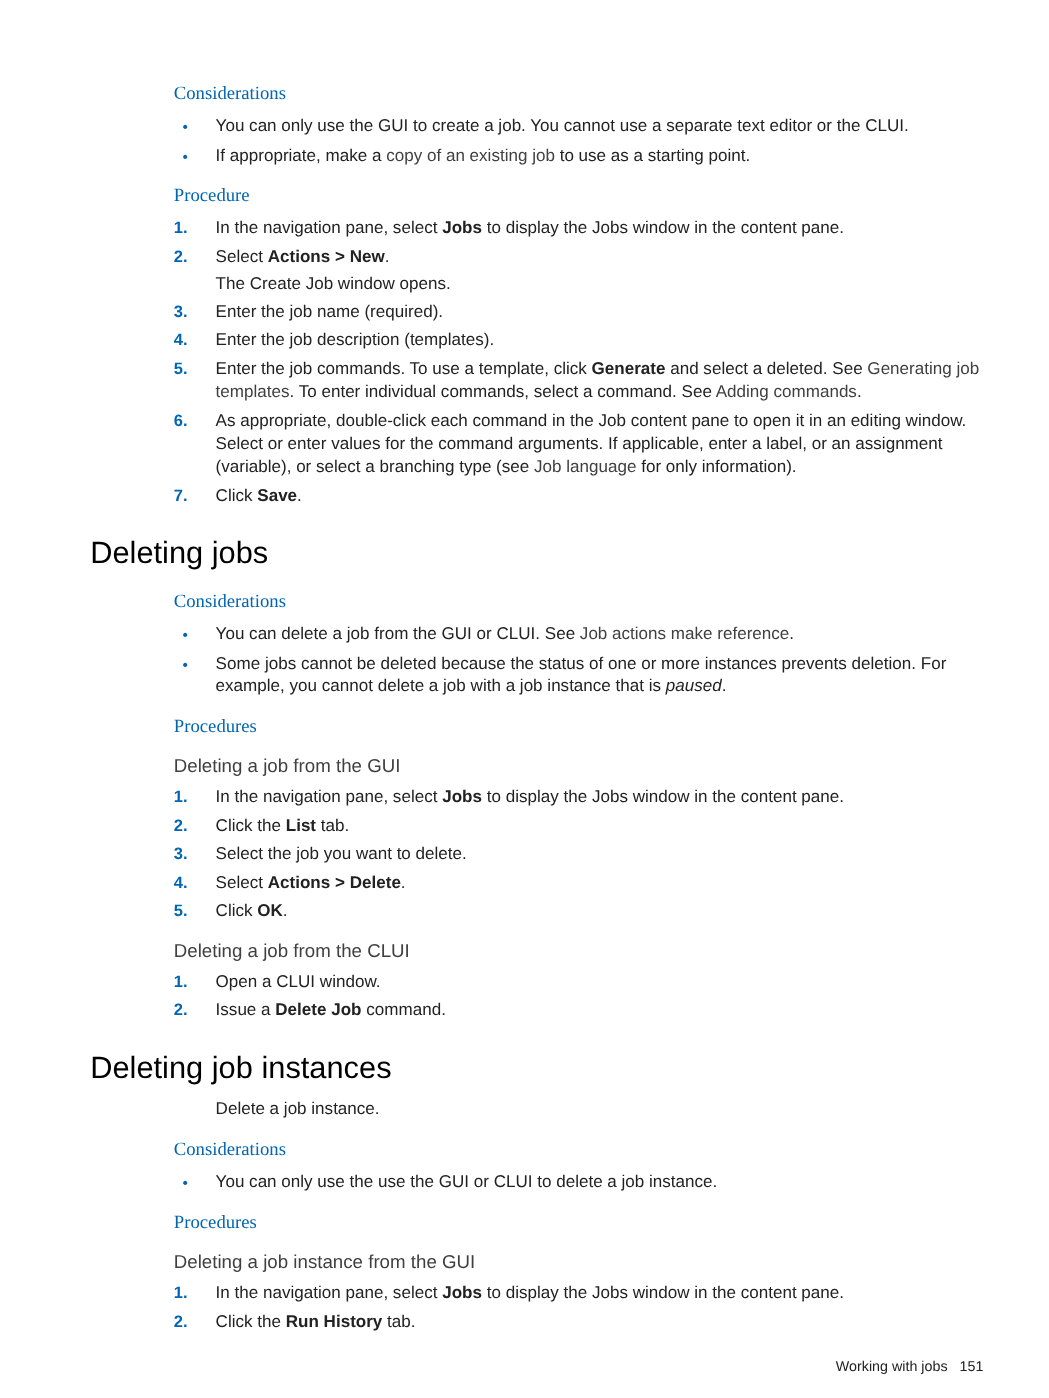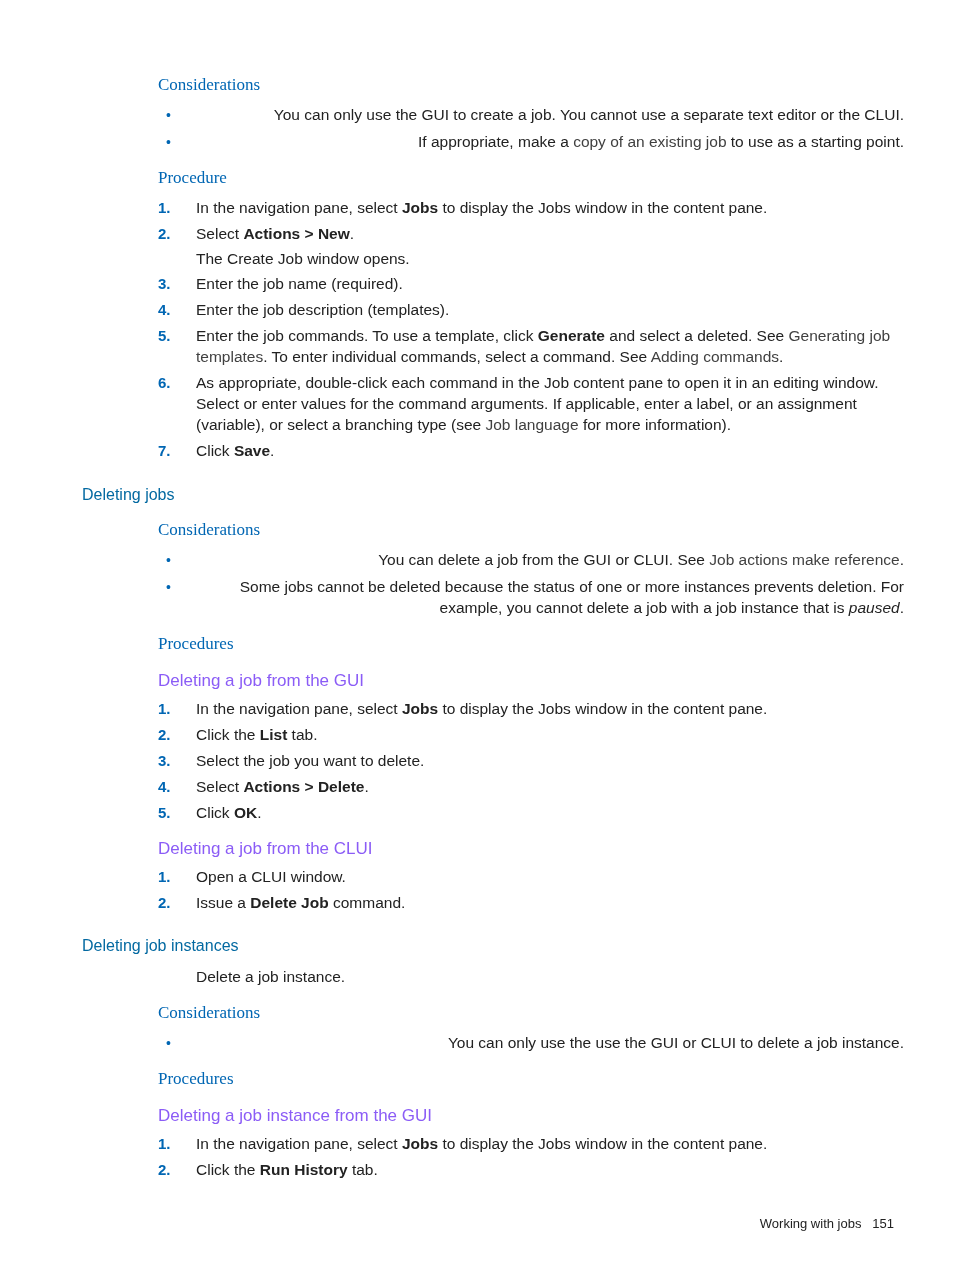--- a/index.html
+++ b/index.html
@@ -13,41 +13,40 @@
     line-height: 1.35;
   }
   .h-considerations, .h-procedure, .h-procedures {
     color: #0066b3;
     font-size: 17px;
     margin: 14px 0 8px 76px;
     font-weight: normal;
     font-family: Liberation Serif, serif;
   }
   .h-sub {
-    color: #8b5cf6;
+    color: #404040;
     font-size: 17px;
     margin: 14px 0 6px 76px;
     font-weight: normal;
   }
   .h-section {
-    color: #0369a1;
-    font-size: 16px;
+    color: #000000;
+    font-size: 28px;
     margin: 22px 0 10px 0;
     font-weight: normal;
   }
   ul.bullets {
     margin: 4px 0 10px 76px;
     padding: 0;
     list-style: none;
   }
   ul.bullets > li {
     position: relative;
     padding-left: 38px;
     margin: 6px 0;
-    text-align: right;
   }
   ul.bullets > li::before {
     content: "•";
     position: absolute;
     left: 8px;
     color: #0066b3;
     font-size: 14px;
     top: 1px;
   }
   ol.steps {
@@ -73,21 +72,21 @@
   .para {
     margin: 6px 0 6px 114px;
   }
   .link { color: #404040; }
   .bold { font-weight: bold; }
   .italic { font-style: italic; }
   .step-sub { margin-top: 4px; }
   .footer {
     text-align: right;
     font-size: 13px;
-    margin-top: 34px;
+    margin-top: 20px;
     padding-right: 10px;
   }
 </style>
 </head>
 <body>
 
 <div class="h-considerations">Considerations</div>
 <ul class="bullets">
   <li><span>You can only use the GUI to create a job. You cannot use a separate text editor or the CLUI.</span></li>
   <li>
@@ -103,21 +102,21 @@
   <li>
     <span>Select </span><span class="bold">Actions &gt; New</span><span>.</span>
     <div class="step-sub">The Create Job window opens.</div>
   </li>
   <li><span>Enter the job name (required).</span></li>
   <li><span>Enter the job description (templates).</span></li>
   <li>
     <span>Enter the job commands. To use a template, click </span><span class="bold">Generate</span><span> and select a deleted. See </span><span class="link">Generating job templates</span><span>. To enter individual commands, select a command. See </span><span class="link">Adding commands</span><span>.</span>
   </li>
   <li>
-    <span>As appropriate, double-click each command in the Job content pane to open it in an editing window. Select or enter values for the command arguments. If applicable, enter a label, or an assignment (variable), or select a branching type (see </span><span class="link">Job language</span><span> for more information).</span>
+    <span>As appropriate, double-click each command in the Job content pane to open it in an editing window. Select or enter values for the command arguments. If applicable, enter a label, or an assignment (variable), or select a branching type (see </span><span class="link">Job language</span><span> for only information).</span>
   </li>
   <li>
     <span>Click </span><span class="bold">Save</span><span>.</span>
   </li>
 </ol>
 
 <div class="h-section">Deleting jobs</div>
 <div class="h-considerations">Considerations</div>
 <ul class="bullets">
   <li>

